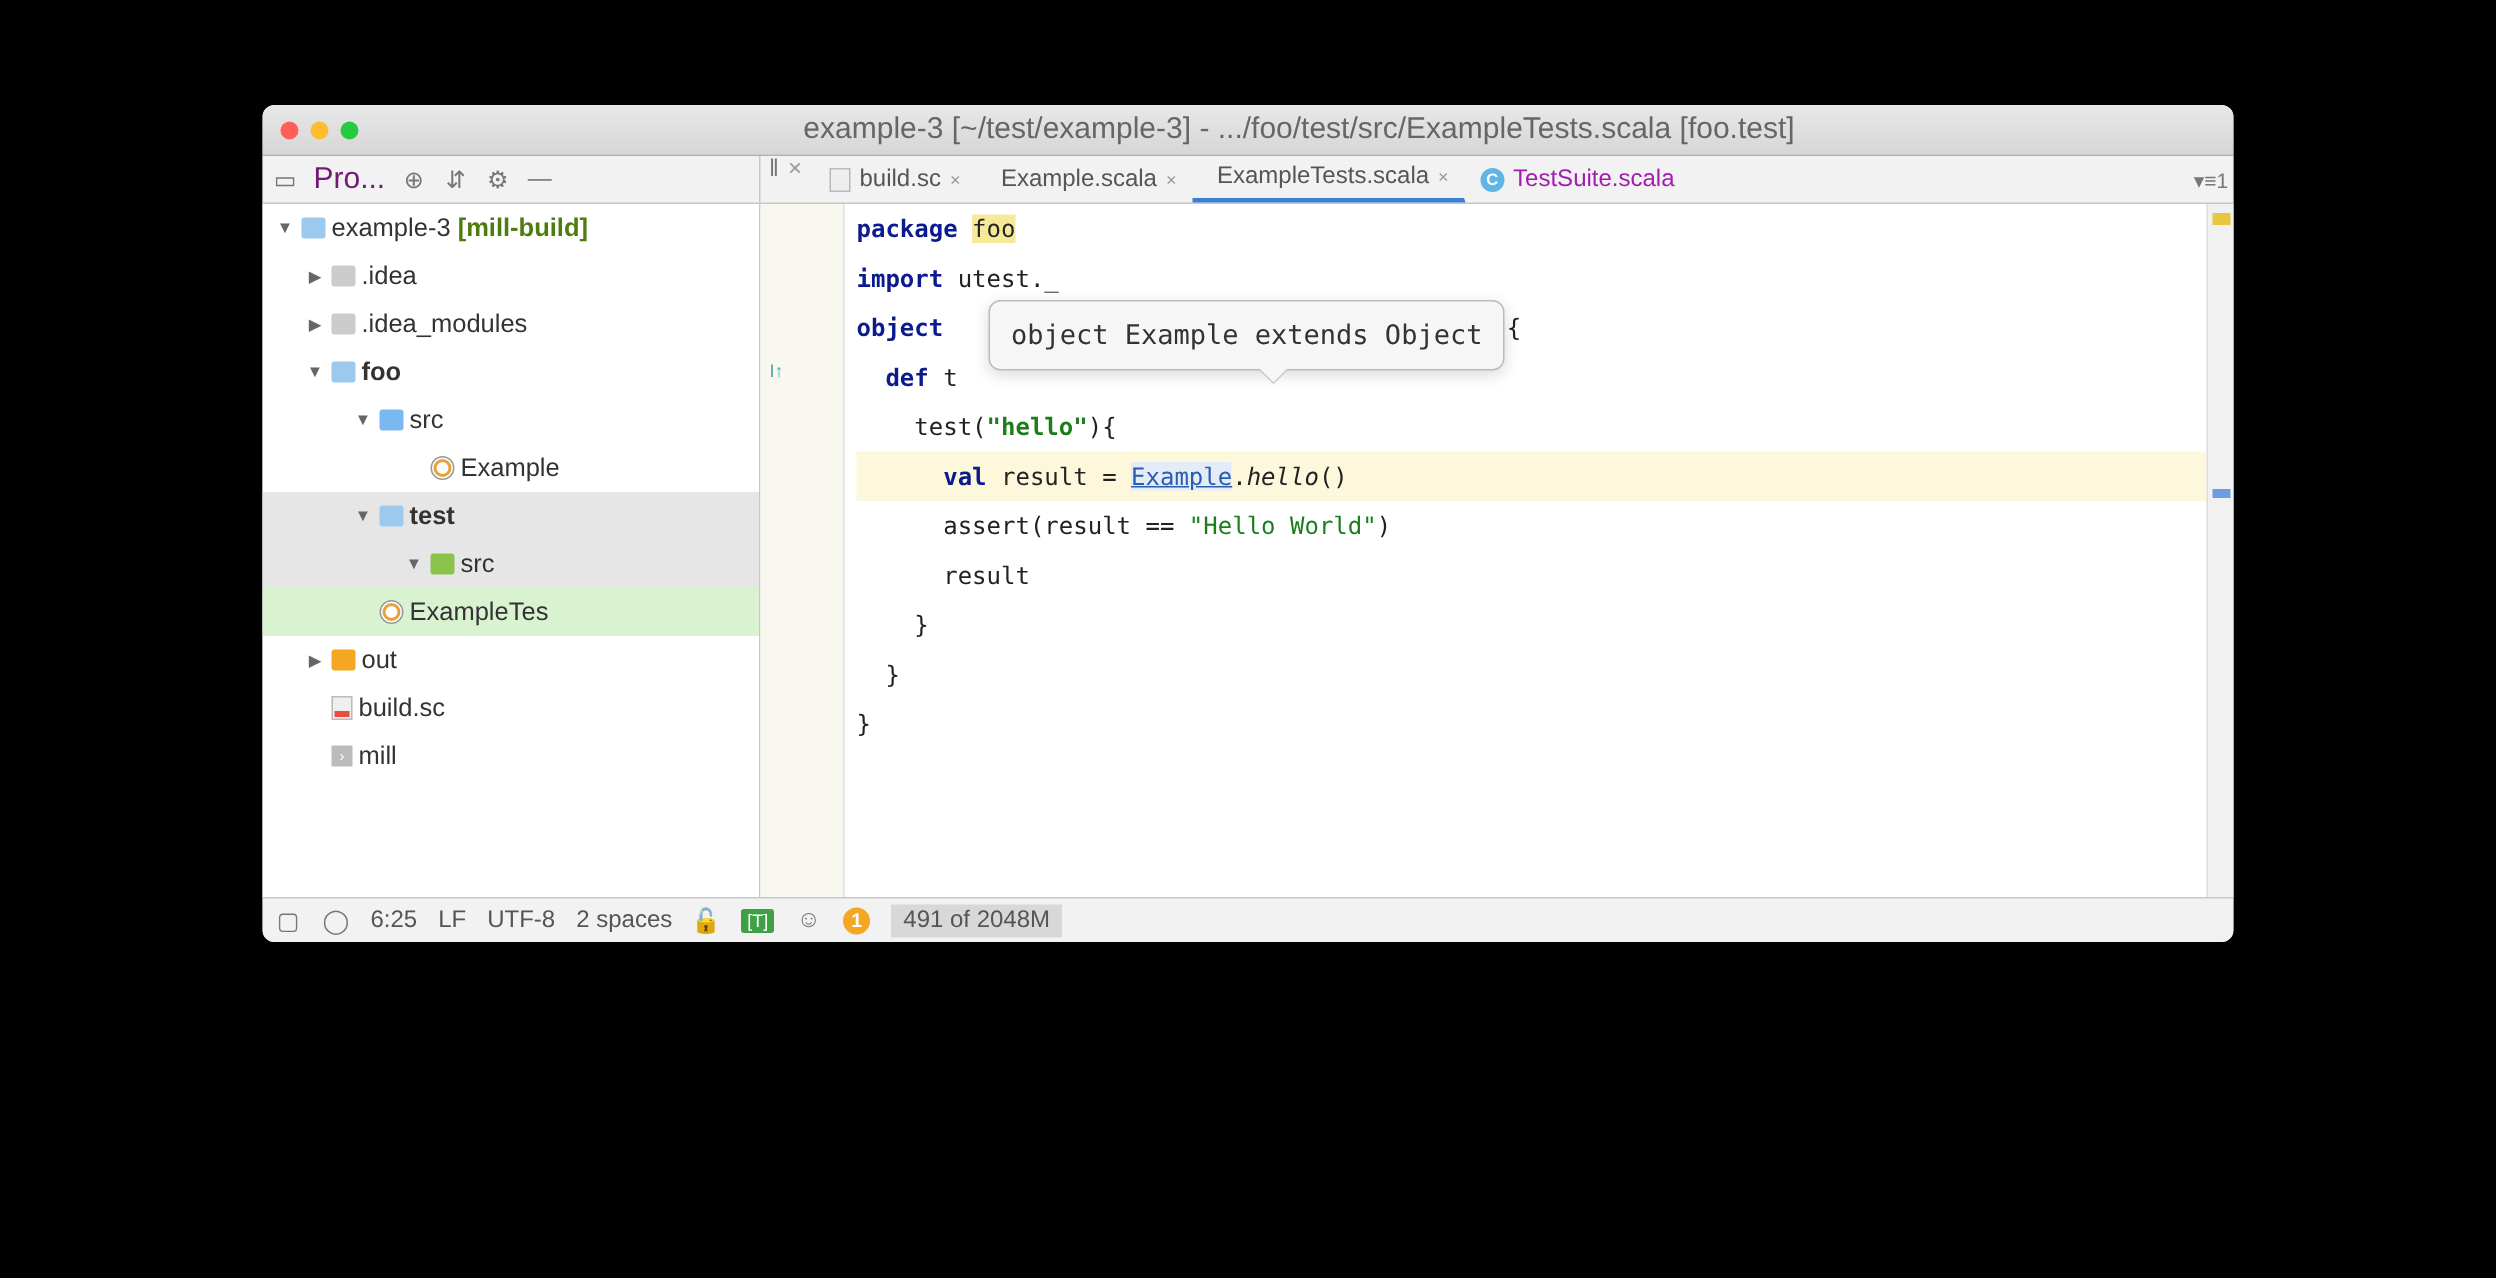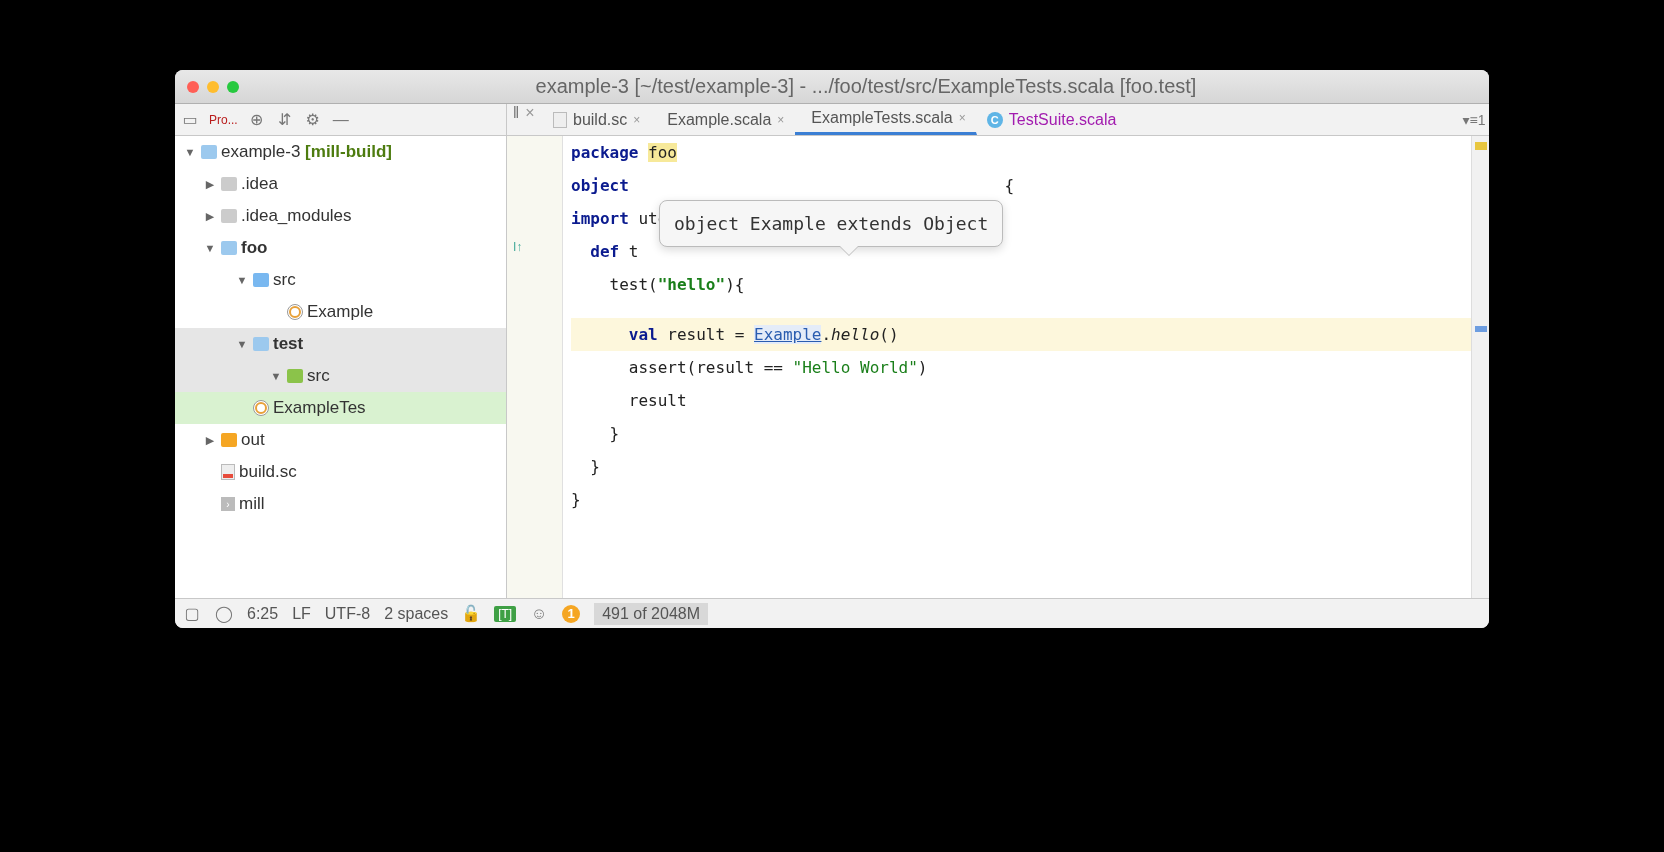--- a/index.html
+++ b/index.html
@@ -9,21 +9,21 @@
 
 .titlebar { height: 34px; background: linear-gradient(#e8e8e8,#d6d6d6); display: flex; align-items: center; padding: 0 12px; border-bottom: 1px solid #b0b0b0; }
 .traffic-lights { display: flex; gap: 8px; margin-right: 16px; }
 .traffic-lights span { width: 12px; height: 12px; border-radius: 50%; display: block; }
 .tl-red { background: #ff5f56; } .tl-yellow { background: #ffbd2e; } .tl-green { background: #27c93f; }
 .titlebar .title { flex: 1; text-align: center; color: #666; font-size: 20px; }
 
 
 .toolbar { height: 32px; border-bottom: 1px solid #c8c8c8; display: flex; align-items: stretch; background: #f2f2f2; }
 .tool-left { display: flex; align-items: center; padding: 0 6px; gap: 10px; border-right: 1px solid #c8c8c8; width: 332px; }
-.tool-left .proj { display: flex; align-items: center; gap: 4px; font-size: 12px; color: #b91c1c; }
+.tool-left .proj { display: flex; align-items: center; gap: 4px; font-size: 20px; color: #701a75; }
 .tool-icon { width: 18px; height: 18px; display: inline-flex; align-items: center; justify-content: center; color: #777; }
 .tabs { display: flex; align-items: stretch; flex: 1; position: relative; }
 .tab { display: flex; align-items: center; padding: 0 10px; gap: 6px; font-size: 16px; color: #555; border-right: 1px solid transparent; cursor: pointer; }
 .tab.active { border-bottom: 3px solid #3b7fd4; }
 .tab-close { color: #999; font-size: 12px; }
 .tab-dim { color: #a21caf; }
 .drop-toggle { width:30px; display:flex; align-items:center; justify-content:center; color:#777; font-size:14px; }
 
 
 .main { display: flex; height: 462px; background: #fff; }
@@ -51,21 +51,21 @@
 .tree .module-tag { color:#4d7c0f; }
 
 .gutter { width: 56px; background: #f8f8f0; border-right: 1px solid #e0e0e0; position:relative; }
 .gutter .mark { position:absolute; left:6px; color:#4a9; font-size:12px; }
 
 
 .editor { flex:1; position:relative; font-family: Menlo,Consolas,monospace; font-size:16px; line-height: 33px; color:#222; padding-left: 8px; }
 .editor .line { white-space: pre; }
 .kw { color:#0b1b8f; font-weight:bold; }
 .hl-yellow { background:#f7e99a; }
-.hl-line { background:#fdf7dc; display:block; width:100%;margin-top:17px; }
+.hl-line { background:#fdf7dc; display:block; width:100%; }
 .str { color:#1a7f1a; font-weight:bold; }
 .str2 { color:#1a7f1a; }
 .link { color:#2a5db0; text-decoration: underline; cursor:pointer; background:#e4ecf8; }
 .ital { font-style: italic; }
 .overview { width:18px; background:#f1f1f1; border-left:1px solid #ddd; position:relative; }
 .overview .ym { position:absolute; right:2px; top:6px; width:12px; height:8px; background:#e8c63f;}
 .overview .bm { position:absolute; right:2px; top:190px; width:12px; height:6px; background:#6d9de0;}
 
 
 .tooltip { position:absolute; left:96px; top:64px; background:#f6f6f6; border:1px solid #bbb; border-radius:8px; padding: 6px 14px; font-family:inherit; font-size:18px; color:#333; box-shadow:0 3px 10px rgba(0,0,0,.15); }
@@ -193,22 +193,22 @@
           <span>mill</span>
         </div>
     </div>
 
     <div class="gutter">
       <span class="mark" style="top:104px;">I↑</span>
     </div>
 
     <div class="editor">
       <div class="line"><span class="kw">package</span> <span class="hl-yellow">foo</span></div>
+      <div class="line"><span class="kw">import</span><span> utest._</span></div>
       <div class="line"><span class="kw">object</span>                                       <span>{</span></div>
-      <div class="line"><span class="kw">import</span><span> utest._</span></div>
       <div class="line">  <span class="kw">def</span> <span>t</span></div>
       <div class="line"><span>    test(</span><span class="str">"hello"</span><span>){</span></div>
       <div class="line hl-line">      <span class="kw">val</span><span> result = </span><span class="link">Example</span><span>.</span><span class="ital">hello</span><span>()</span></div>
       <div class="line"><span>      assert(result == </span><span class="str2">"Hello World"</span><span>)</span></div>
       <div class="line"><span>      result</span></div>
       <div class="line"><span>    }</span></div>
       <div class="line"><span>  }</span></div>
       <div class="line"><span>}</span></div>
 
       <div class="tooltip">

